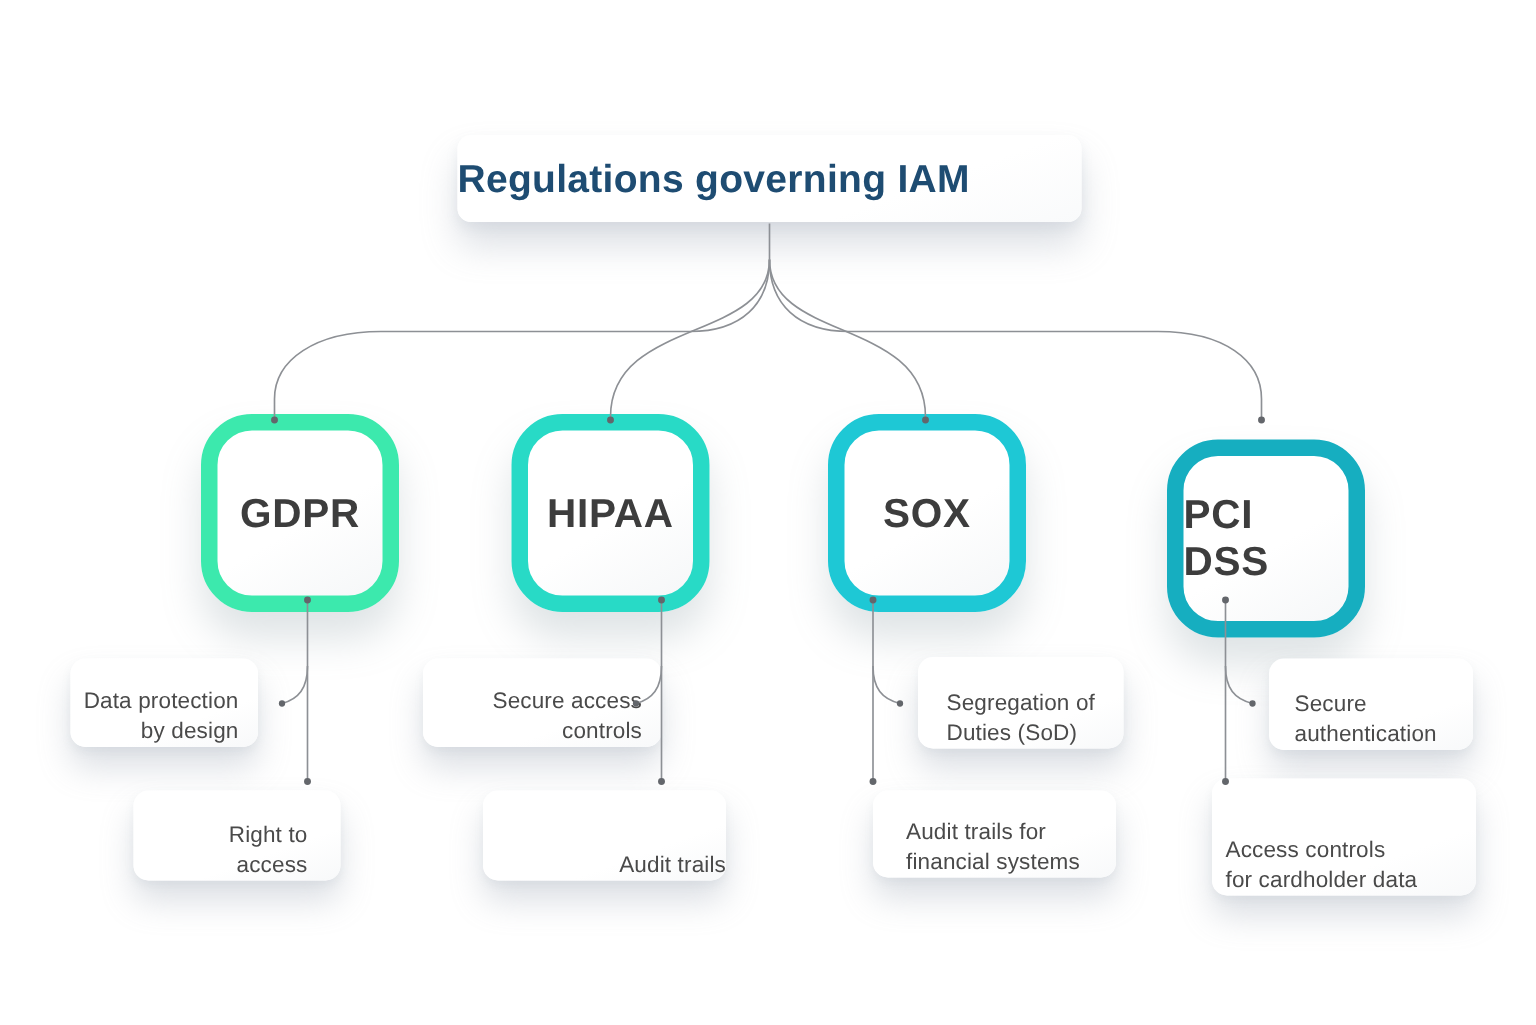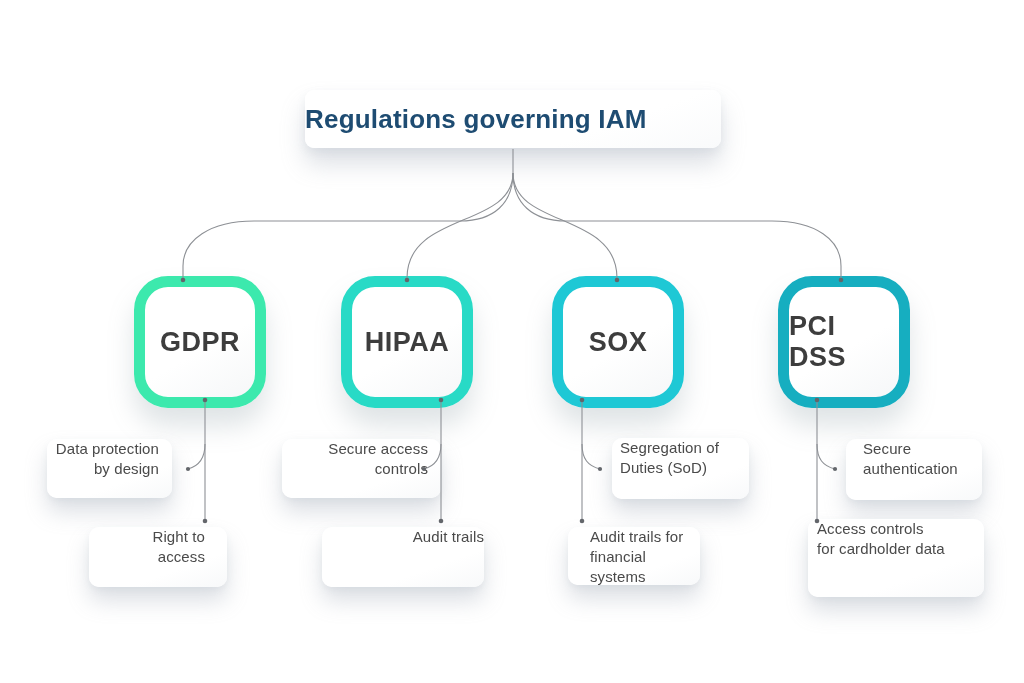--- a/index.html
+++ b/index.html
@@ -25,21 +25,21 @@
     border:11px solid #2cd; border-radius:34px;box-sizing:border-box;
     background:linear-gradient(150deg,#ffffff 55%,#eef1f3 135%);
     display:flex;align-items:center;justify-content:center;
     box-shadow:0 18px 26px rgba(128,148,156,.25);
   }
   .node-label{font-size:27px;font-weight:700;color:var(--node-label,#3d3d3d);letter-spacing:.5px;}
   
   .leaf{
     position:absolute;border-radius:10px;box-sizing:border-box;
     background:linear-gradient(160deg,#ffffff 68%,#f2f4f6 125%);
-    display:flex;align-items:flex-start;
+    display:flex;align-items:flex-end;
     box-shadow:0 14px 22px rgba(141,153,170,.30),0 3px 6px rgba(141,153,170,.10);
   }
   .leaf.right{justify-content:flex-end;text-align:right;}
   .leaf.left{justify-content:flex-start;text-align:left;}
   .leaf-text{
     font-size:15px;line-height:20px;color:var(--text,#4a4a4a);
     white-space:pre-line;letter-spacing:.1px;
   }
   
   .connectors{position:absolute;left:0;top:0;width:1024px;height:683px;pointer-events:none;}
@@ -57,46 +57,46 @@
 
   <div class="node" style="left: 134px; border-color: rgb(60, 233, 173);">
     <span class="node-label">GDPR</span>
   </div>
   <div class="node" style="left: 341px; border-color: rgb(40, 218, 198);">
     <span class="node-label">HIPAA</span>
   </div>
   <div class="node" style="left: 552px; border-color: rgb(30, 200, 213);">
     <span class="node-label">SOX</span>
   </div>
-  <div class="node" style="left: 778px; border-color: rgb(22, 174, 192);">
+  <div class="node" style="left: 778px; border-color: rgb(22, 174, 192); margin-top: 17px;">
     <span class="node-label">PCI DSS</span>
   </div>
 
   <div class="leaf right" style="left:47px;top:439px;width:125px;height:59px;padding-right:13px">
     <span class="leaf-text">Data protection
 by design</span>
   </div>
   <div class="leaf right" style="left:89px;top:527px;width:138px;height:60px;padding-right:22px">
     <span class="leaf-text">Right to
 access</span>
   </div>
 
   <div class="leaf right" style="left:282px;top:439px;width:159px;height:59px;padding-right:13px">
     <span class="leaf-text">Secure access
 controls</span>
   </div>
   <div class="leaf right" style="left:322px;top:527px;width:162px;height:60px;">
     <span class="leaf-text">Audit trails</span>
   </div>
 
-  <div class="leaf left" style="left:612px;top:438px;width:137px;height:61px;padding-left:8px">
+  <div class="leaf left" style="left:612px;top:438px;width:137px;height:61px;padding-left:19px">
     <span class="leaf-text">Segregation of
 Duties (SoD)</span>
   </div>
-  <div class="leaf left" style="left:568px;top:527px;width:132px;height:58px;padding-left:22px">
+  <div class="leaf left" style="left:582px;top:527px;width:162px;height:58px;padding-left:22px">
     <span class="leaf-text">Audit trails for
 financial systems</span>
   </div>
 
   <div class="leaf left" style="left:846px;top:439px;width:136px;height:61px;padding-left:17px">
     <span class="leaf-text">Secure
 authentication</span>
   </div>
   <div class="leaf left" style="left:808px;top:519px;width:176px;height:78px;padding-left:9px">
     <span class="leaf-text">Access controls

